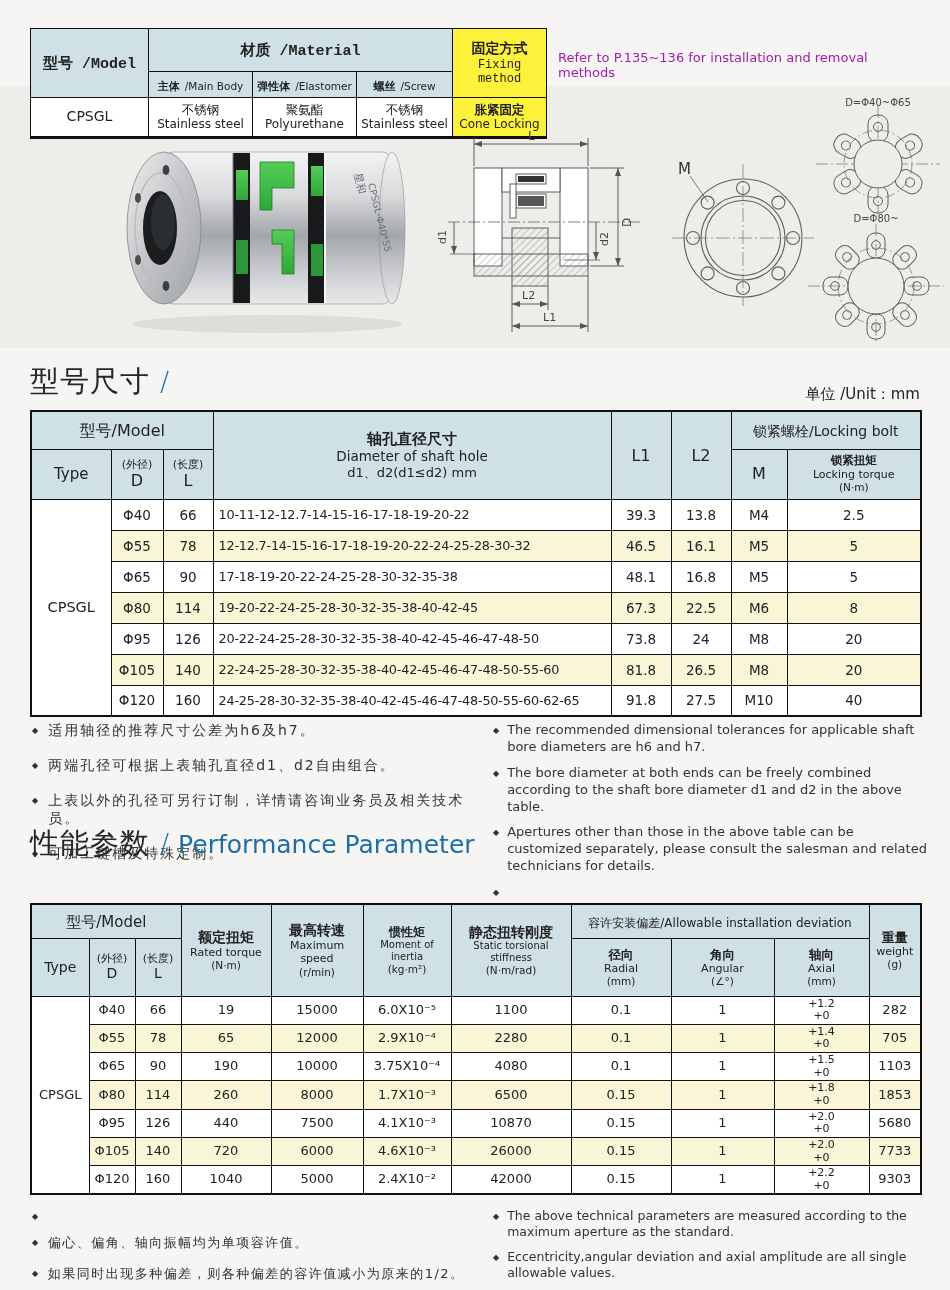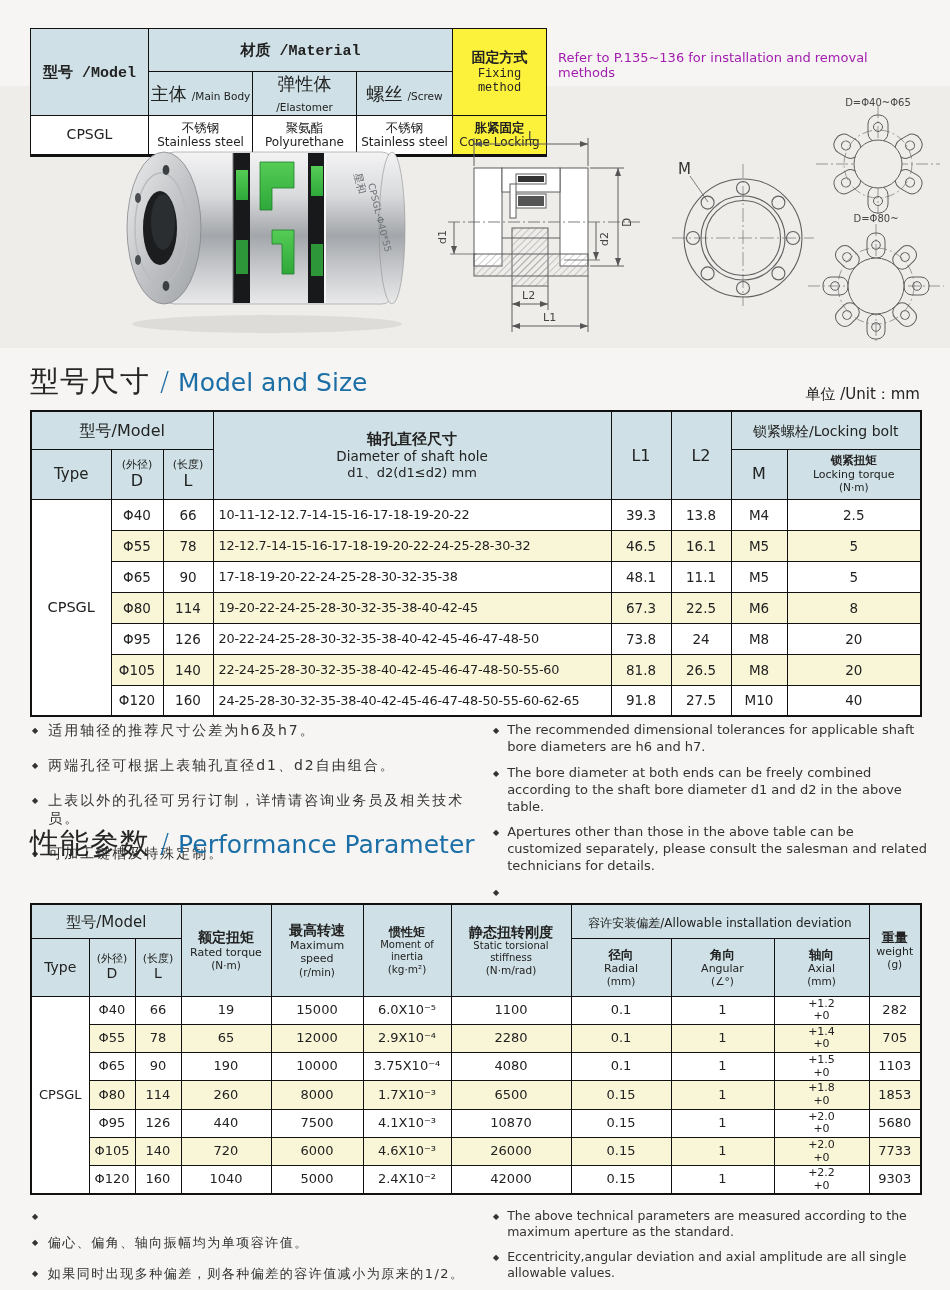--- a/index.html
+++ b/index.html
@@ -12,21 +12,21 @@
     overflow: hidden;
   }
   .photo-band { position: absolute; left: 0; top: 86px; width: 950px; height: 262px; background: #efedea; }
 
   
   .spec-top { position: absolute; left: 30px; top: 28px; width: 516px; border-collapse: collapse; table-layout: fixed; border: 1.5px solid #111; border-bottom: 3px solid #111; }
   .spec-top th, .spec-top td { border: 1px solid #111; text-align: center; vertical-align: middle; }
   .spec-top th { background: #cfe1e6; font-weight: normal; }
   .spec-top .hdr-zh { font-size: 15px; font-weight: bold; }
   .spec-top .hdr-en { font-size: 12px; color: #222; text-align: center; }
-  .spec-top .sub-zh { font-size: 18px; font-weight: normal; }
+  .spec-top .sub-zh { font-size: 11px; font-weight: bold; }
   .spec-top .sub-en { font-size: 10.5px; }
   .spec-top .yellow { background: #fdf23b; }
   .spec-top td { background: #fff; height: 40px; font-size: 12.5px; line-height: 1.25; }
   .spec-top td.yellow { font-size: 12.5px; font-weight: bold; }
   .spec-top td .en { font-weight: normal; font-size: 12px; display: block; }
   .row-h1 { height: 43px; font-family: Liberation Mono, monospace; } .row-h2 { height: 26px; }
 
   .install-note { position: absolute; left: 558px; top: 32px; width: 370px; }
   .install-note .zh { font-size: 16.5px; color: #333; letter-spacing: 0.5px; }
   .install-note .en { font-size: 13px; color: #a21caf; margin-top: 18px; }
@@ -318,21 +318,20 @@
         </g>
     </g>
     <circle r="28" fill="#efedea"></circle>
     <circle r="38" stroke-width="0.6" stroke-dasharray="10 3 2 3"></circle>
   </g>
 </svg>
 
 <div class="section-title" style="top:362px">
   <span class="zh">型号尺寸</span>
   <span class="divider">/</span>
-  <span class="en">Model and Size</span>
 </div>
 <div class="unit-label" style="top:385px">单位 /Unit：mm</div>
 
 <table id="model-table" class="dtable" style="top:410px">
   <colgroup>
     <col style="width:80px">
       <col style="width:52px">
       <col style="width:50px">
       <col style="width:398px">
     <col style="width:60px">
@@ -394,21 +393,21 @@
         <td>46.5</td>
         <td>16.1</td>
         <td>M5</td>
         <td>5</td>
       </tr>
       <tr>
         <td>Φ65</td>
         <td>90</td>
         <td class="left">17-18-19-20-22-24-25-28-30-32-35-38</td>
         <td>48.1</td>
-        <td>11.1</td>
+        <td>16.8</td>
         <td>M5</td>
         <td>5</td>
       </tr>
       <tr>
         <td>Φ80</td>
         <td>114</td>
         <td class="left">19-20-22-24-25-28-30-32-35-38-40-42-45</td>
         <td>67.3</td>
         <td>22.5</td>
         <td>M6</td>

